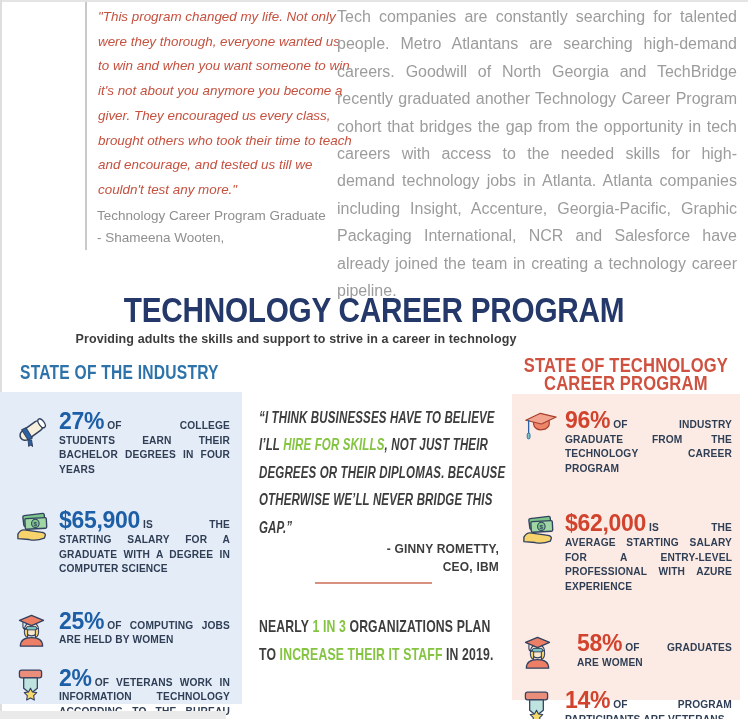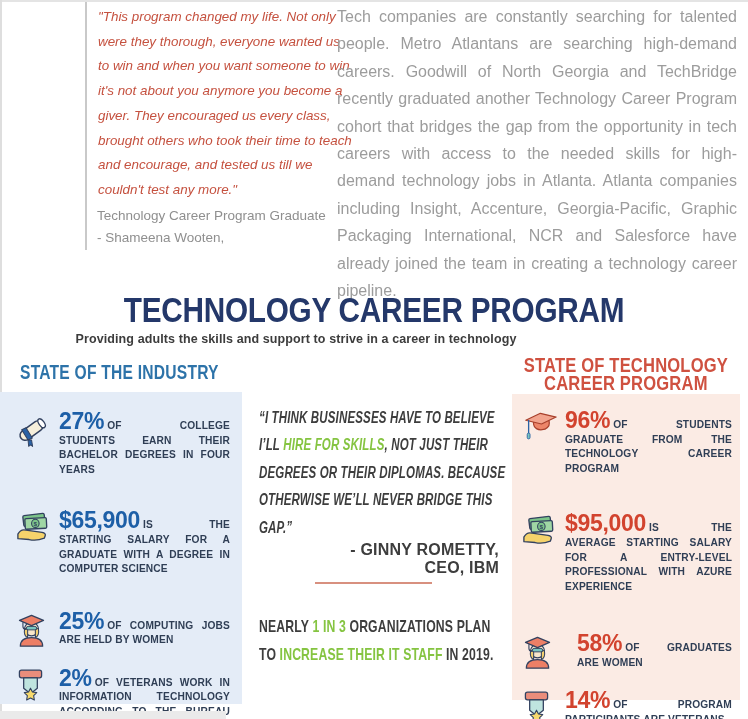--- a/index.html
+++ b/index.html
@@ -77,21 +77,21 @@
   
   .center-quote{
     position:absolute;left:259px;top:404px;width:342px;
     transform:scaleX(.72);transform-origin:0 0;
     font-size:16px;font-style:italic;font-weight:700;line-height:27.4px;
     color:#3d3d3d;letter-spacing:.2px;
   }
   .highlight-green{color:#85c441;}
   .center-author{
     position:absolute;left:259px;top:541px;width:240px;text-align:right;
-    font-size:16px;font-weight:700;line-height:17.5px;color:#3d3d3d;letter-spacing:.2px;
+    font-size:12px;font-weight:700;line-height:17.5px;color:#3d3d3d;letter-spacing:.2px;
   }
   .divider{position:absolute;left:315px;top:582px;width:117px;height:2px;background:#d8907f;}
   .statement{
     position:absolute;left:259px;top:613px;width:348px;
     transform:scaleX(.72);transform-origin:0 0;
     font-size:17px;font-weight:700;line-height:28px;color:#3d3d3d;letter-spacing:.2px;
   }
   .bottom-bar{position:absolute;left:0;top:711px;width:226px;height:8px;background:#eaeaea;}
 </style>
 </head>
@@ -201,36 +201,36 @@
       <span class="icon">
         <svg viewBox="0 0 46 40" width="38" height="33">
           <g stroke="#a8402c" stroke-width="1.5" stroke-linejoin="round" transform="rotate(-6 23 16)">
             <path d="M14 17 a9.5 7 0 0 0 19 0 v-4 h-19 z" fill="#ed8569"></path>
             <path d="M23.5 4 L42 10.5 L23.5 17 L5 10.5 Z" fill="#f2a48e"></path>
           </g>
           <path d="M8 12 V 28" stroke="#2a62a5" stroke-width="1.6"></path>
           <rect x="6.3" y="28" width="3.4" height="7" rx="1.7" fill="#7bc6c0" stroke="#2a62a5" stroke-width="1.1"></rect>
         </svg>
       </span>
-      <p><b class="num num-red">96%</b><span>OF STUDENTS GRADUATE FROM THE TECHNOLOGY CAREER PROGRAM</span></p>
+      <p><b class="num num-red">96%</b><span>OF INDUSTRY GRADUATE FROM THE TECHNOLOGY CAREER PROGRAM</span></p>
     </div>
 
     <div class="stat">
       <span class="icon">
         <svg viewBox="0 0 40 38" width="36" height="34">
           <g stroke="#32415f" stroke-width="1.5" stroke-linejoin="round">
             <rect x="8" y="5" width="24" height="12" rx="1.5" fill="#7cc489" transform="rotate(-7 20 11)"></rect>
             <rect x="10" y="9" width="24" height="12" rx="1.5" fill="#9fd6a4" transform="rotate(-3 22 15)"></rect>
             <ellipse cx="21.5" cy="15" rx="4.2" ry="4.6" fill="#7cc489" stroke-width="1.2"></ellipse>
             <path d="M2 27 q3 -6 9 -4.5 l18 2.5 q4.5 1 3.5 3.8 l-1 2.7 q-9 3.5 -17 1.5 l-12.5 -1 z" fill="#f6d36b"></path>
           </g>
           <text x="21.5" y="17.6" font-size="7" font-weight="bold" fill="#32415f" text-anchor="middle" font-family="Liberation Sans, sans-serif">$</text>
         </svg>
       </span>
-      <p><b class="num num-red">$95,000</b><span>IS THE AVERAGE STARTING SALARY FOR A ENTRY-LEVEL PROFESSIONAL WITH AZURE EXPERIENCE</span></p>
+      <p><b class="num num-red">$62,000</b><span>IS THE AVERAGE STARTING SALARY FOR A ENTRY-LEVEL PROFESSIONAL WITH AZURE EXPERIENCE</span></p>
     </div>
 
     <div class="stat">
       <span class="icon">
         <svg viewBox="0 0 36 42" width="31" height="36">
           <g stroke="#32415f" stroke-width="1.5" stroke-linejoin="round">
             <path d="M5 41 q0 -10 13 -10 t13 10 z" fill="#ed7f66"></path>
             <circle cx="18" cy="21" r="8" fill="#f8e7cb"></circle>
             <path d="M10 20 q-1.5 9 3.5 11 l0 -9 z" fill="#f2cf6f" stroke-width="1.2"></path>
             <path d="M26 20 q1.5 9 -3.5 11 l0 -9 z" fill="#f2cf6f" stroke-width="1.2"></path>

